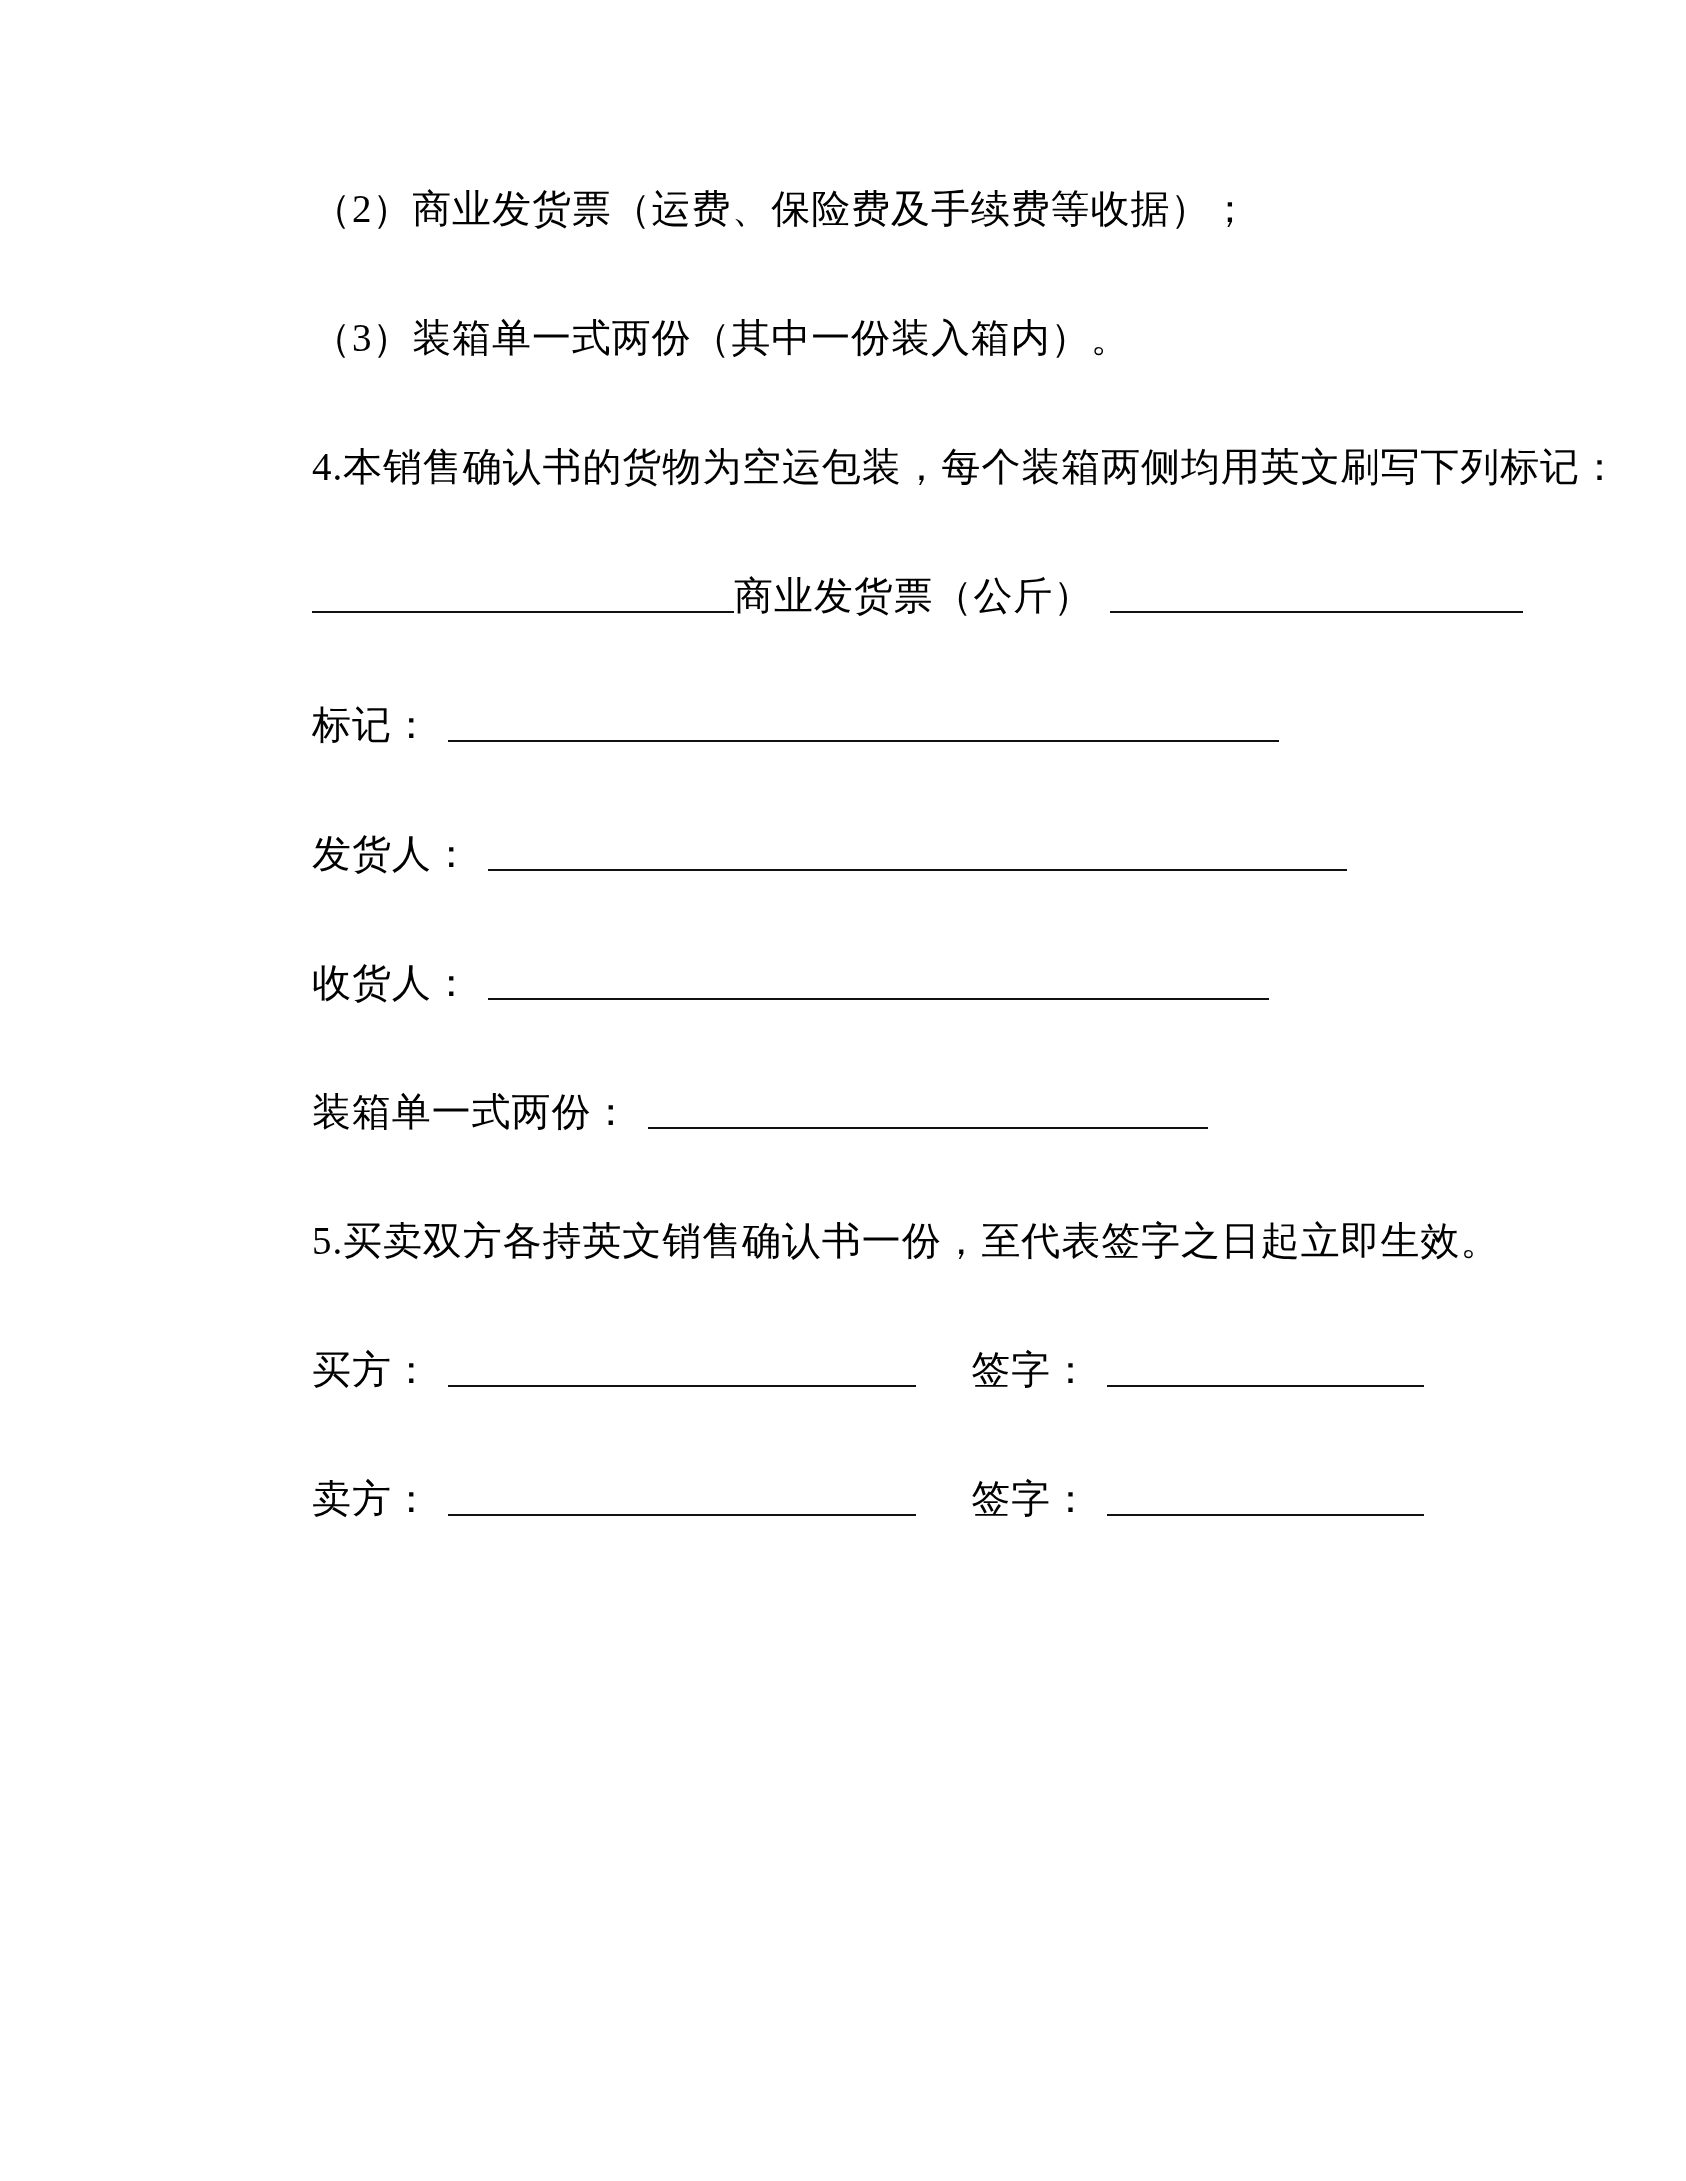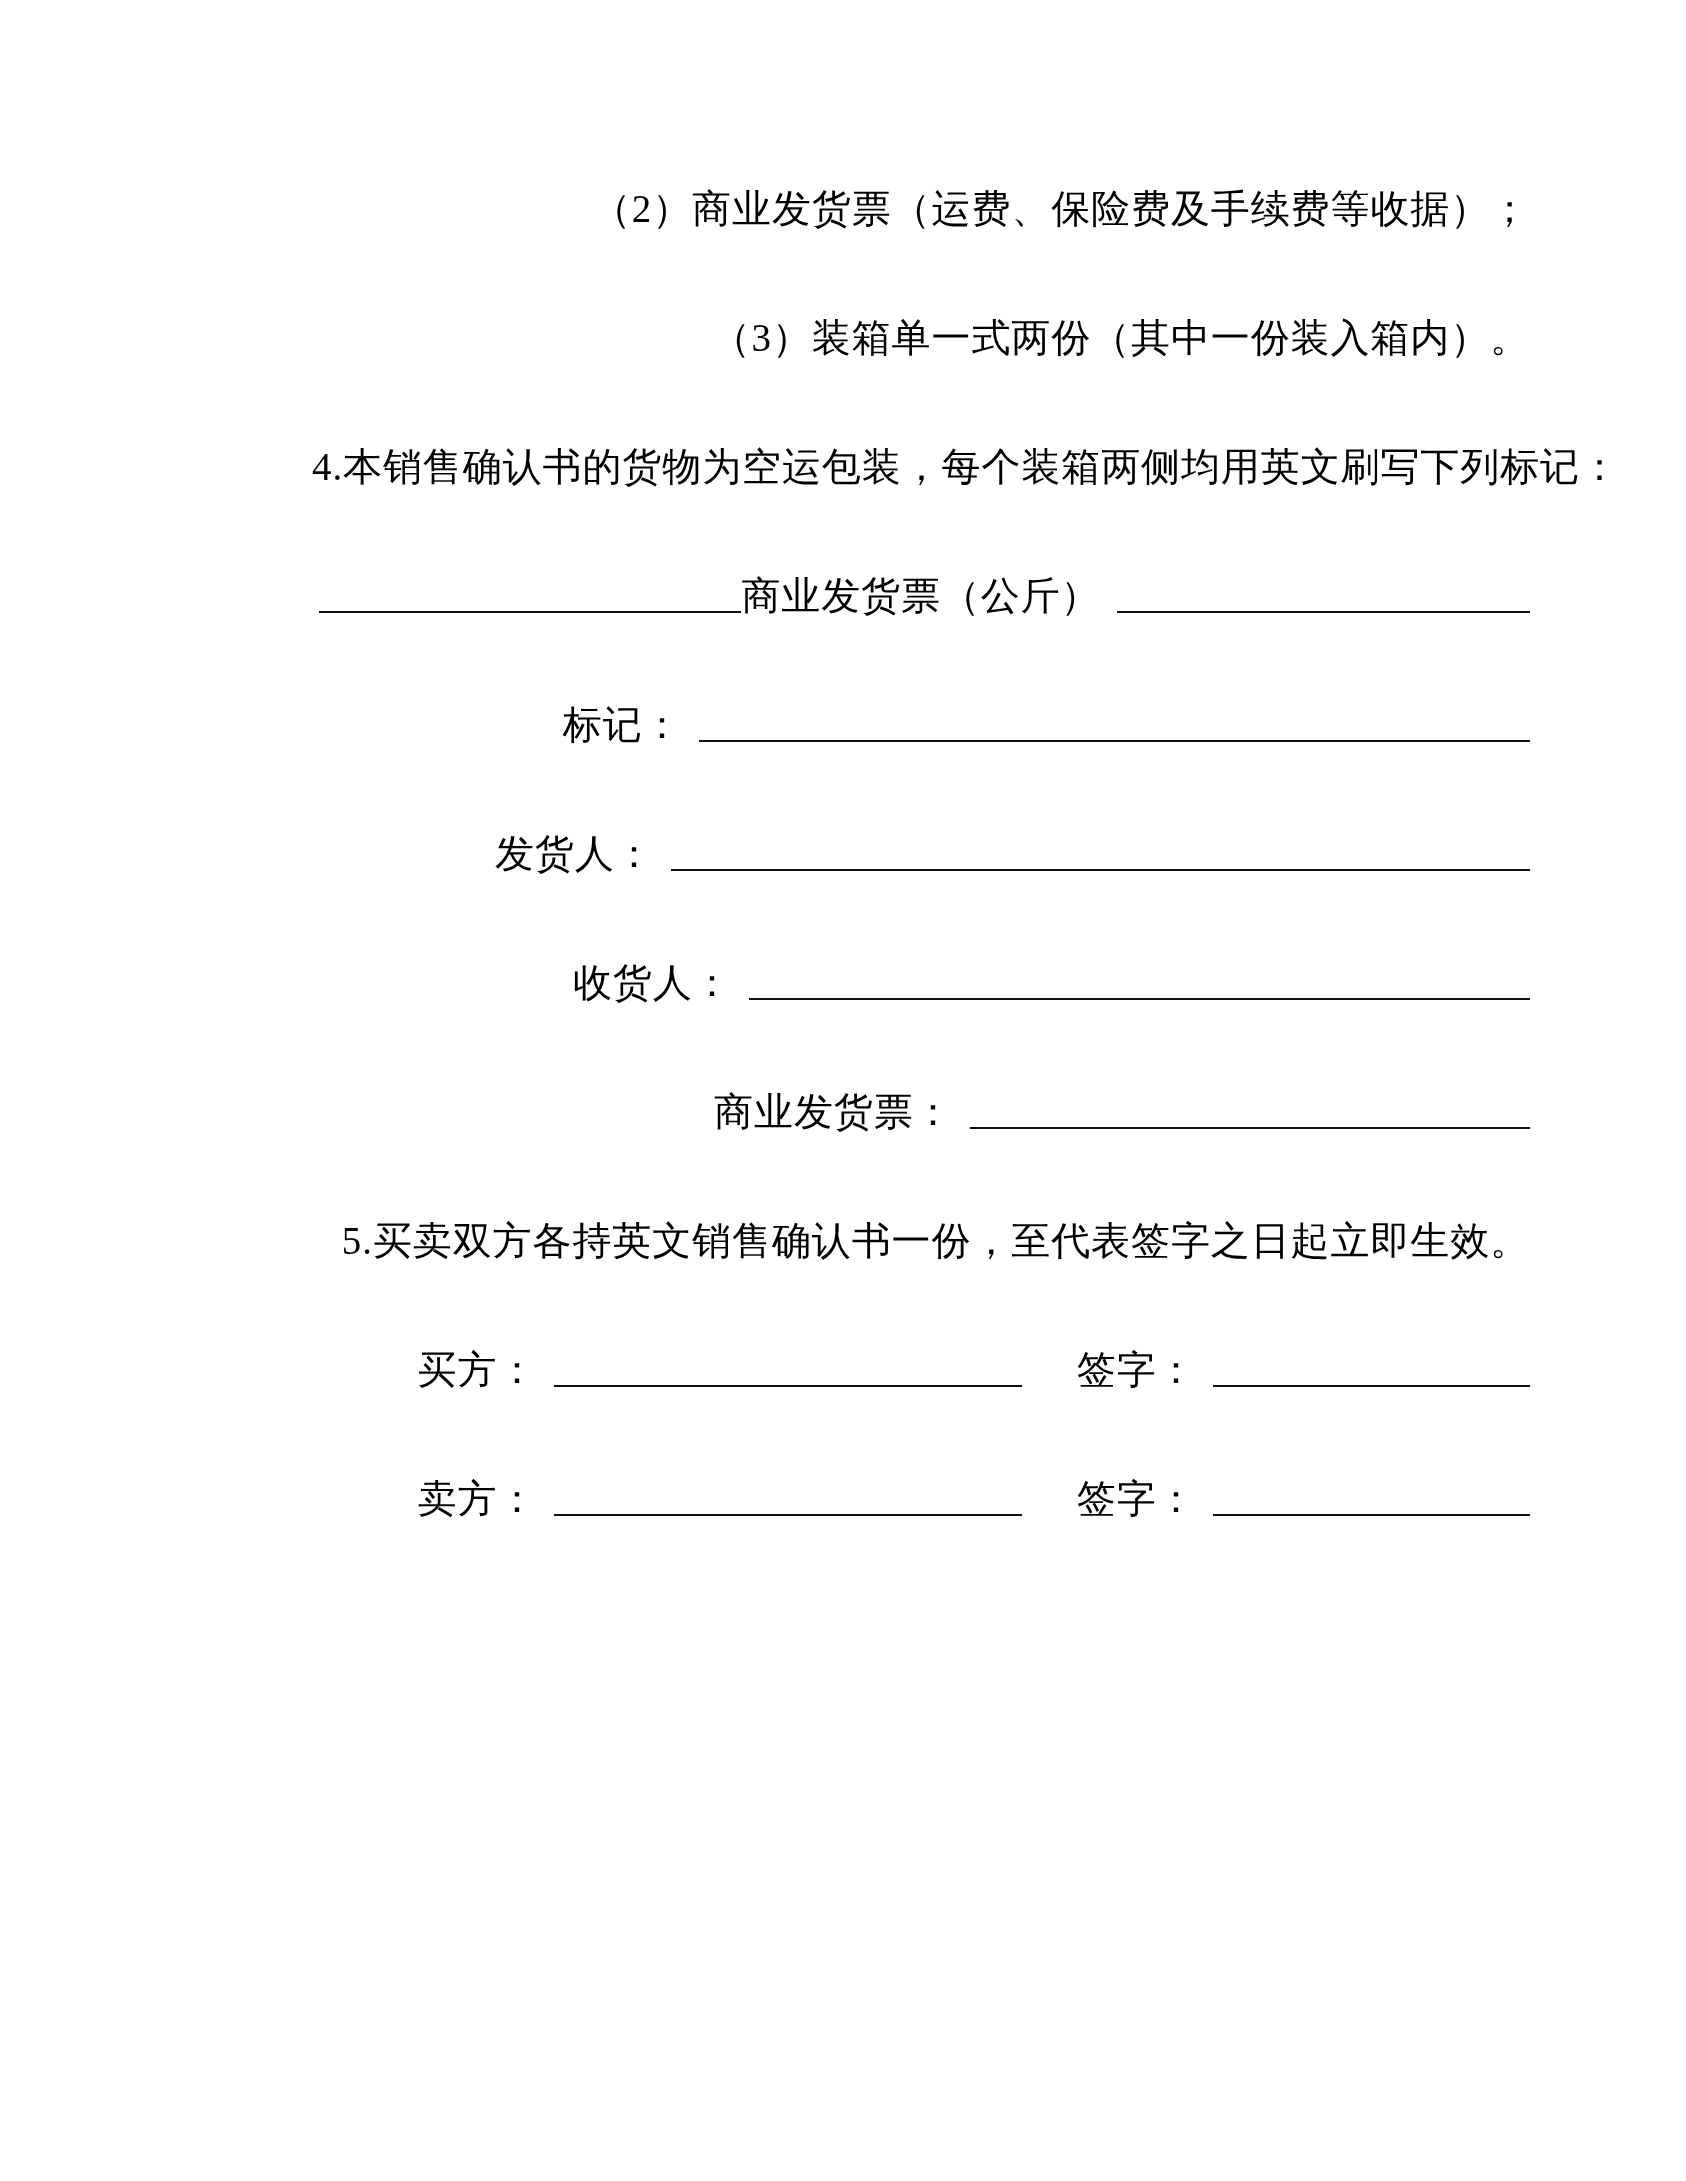--- a/index.html
+++ b/index.html
@@ -22,21 +22,20 @@
     padding: 188px 156px 0 312px;
     background: #ffffff;
   }
   .line {
     font-size: 39px;
     line-height: 42px;
     height: 42px;
     margin-bottom: 87px;
     white-space: nowrap;
     letter-spacing: 0.9px;
-    text-align: right;
   }
   .blank {
     display: inline-block;
     border-bottom: 2.8px solid #111111;
     height: 31px;
     vertical-align: baseline;
     margin-bottom: -3.7px;
   }
   .w460 { width: 422px; }
   .w450 { width: 413px; }
@@ -82,21 +81,21 @@
 
   <div class="line">
     <span>发货人：</span><span class="gap18"></span><span class="blank w935"></span>
   </div>
 
   <div class="line">
     <span>收货人：</span><span class="gap18"></span><span class="blank w850"></span>
   </div>
 
   <div class="line">
-    <span>商业发货票：</span><span class="gap18"></span><span class="blank w610"></span>
+    <span>装箱单一式两份：</span><span class="gap18"></span><span class="blank w610"></span>
   </div>
 
   <div class="line">
     <span>5.买卖双方各持英文销售确认书一份，至代表签字之日起立即生效。</span>
   </div>
 
   <div class="line">
     <span>买方：</span><span class="gap18"></span><span class="blank w510"></span><span class="gap60"></span><span>签字：</span><span class="gap18"></span><span class="blank w345"></span>
   </div>
 

